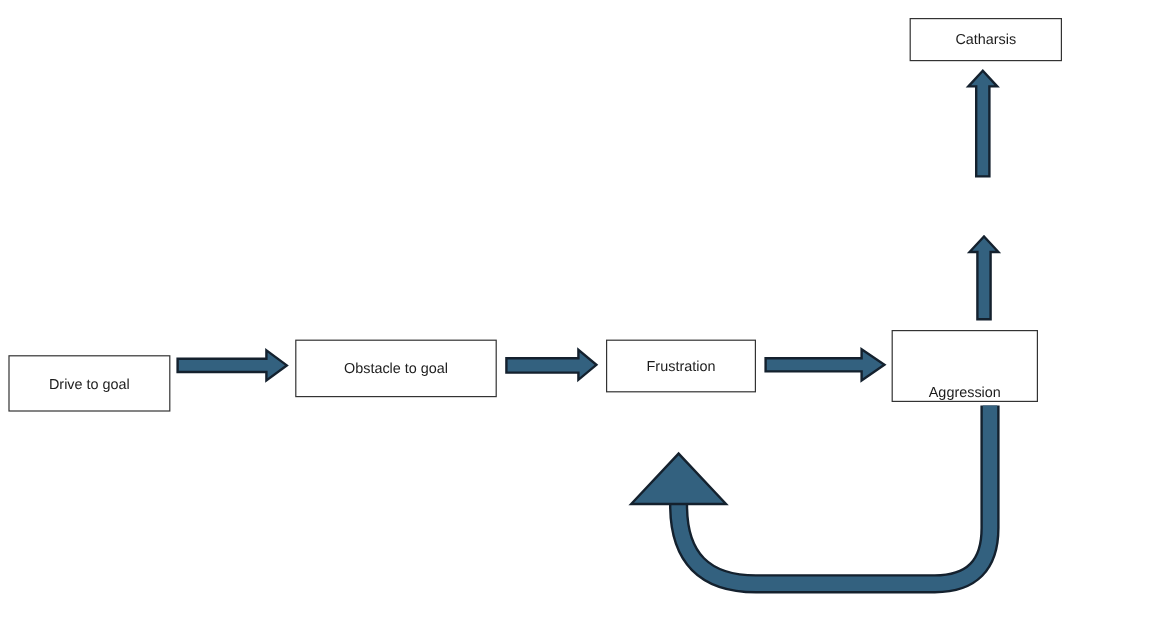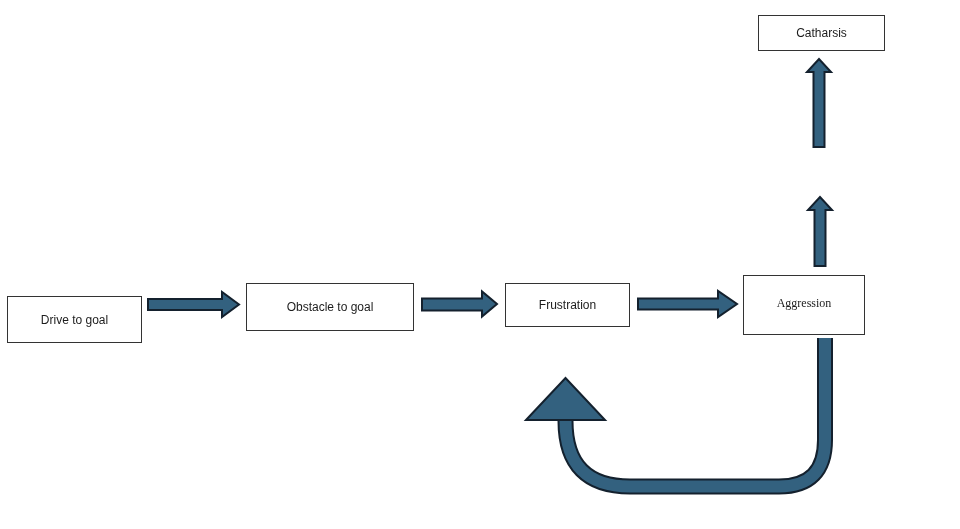--- a/index.html
+++ b/index.html
@@ -46,23 +46,22 @@
     background: var(--box-fill, #ffffff);
     border: 1.5px solid var(--box-border, #333333);
     color: var(--text, #1c1c1c);
     font-size: 12px;
     display: flex;
     align-items: center;
     justify-content: center;
     white-space: nowrap;
   }
   .node.top-align {
-    align-items: flex-start;
+    align-items: flex-end;
     padding-top: 20px;
-    font-family: Liberation Serif, serif;
   }
 </style>
 </head>
 <body>
 
 <div class="stage">
 
   <svg class="arrow-layer" viewBox="0 0 960 529" xmlns="http://www.w3.org/2000/svg">
 
     <polygon class="arrow-shape" points="148,299 222,299 222,292 239,304.5 222,317 222,310 148,310"></polygon>

